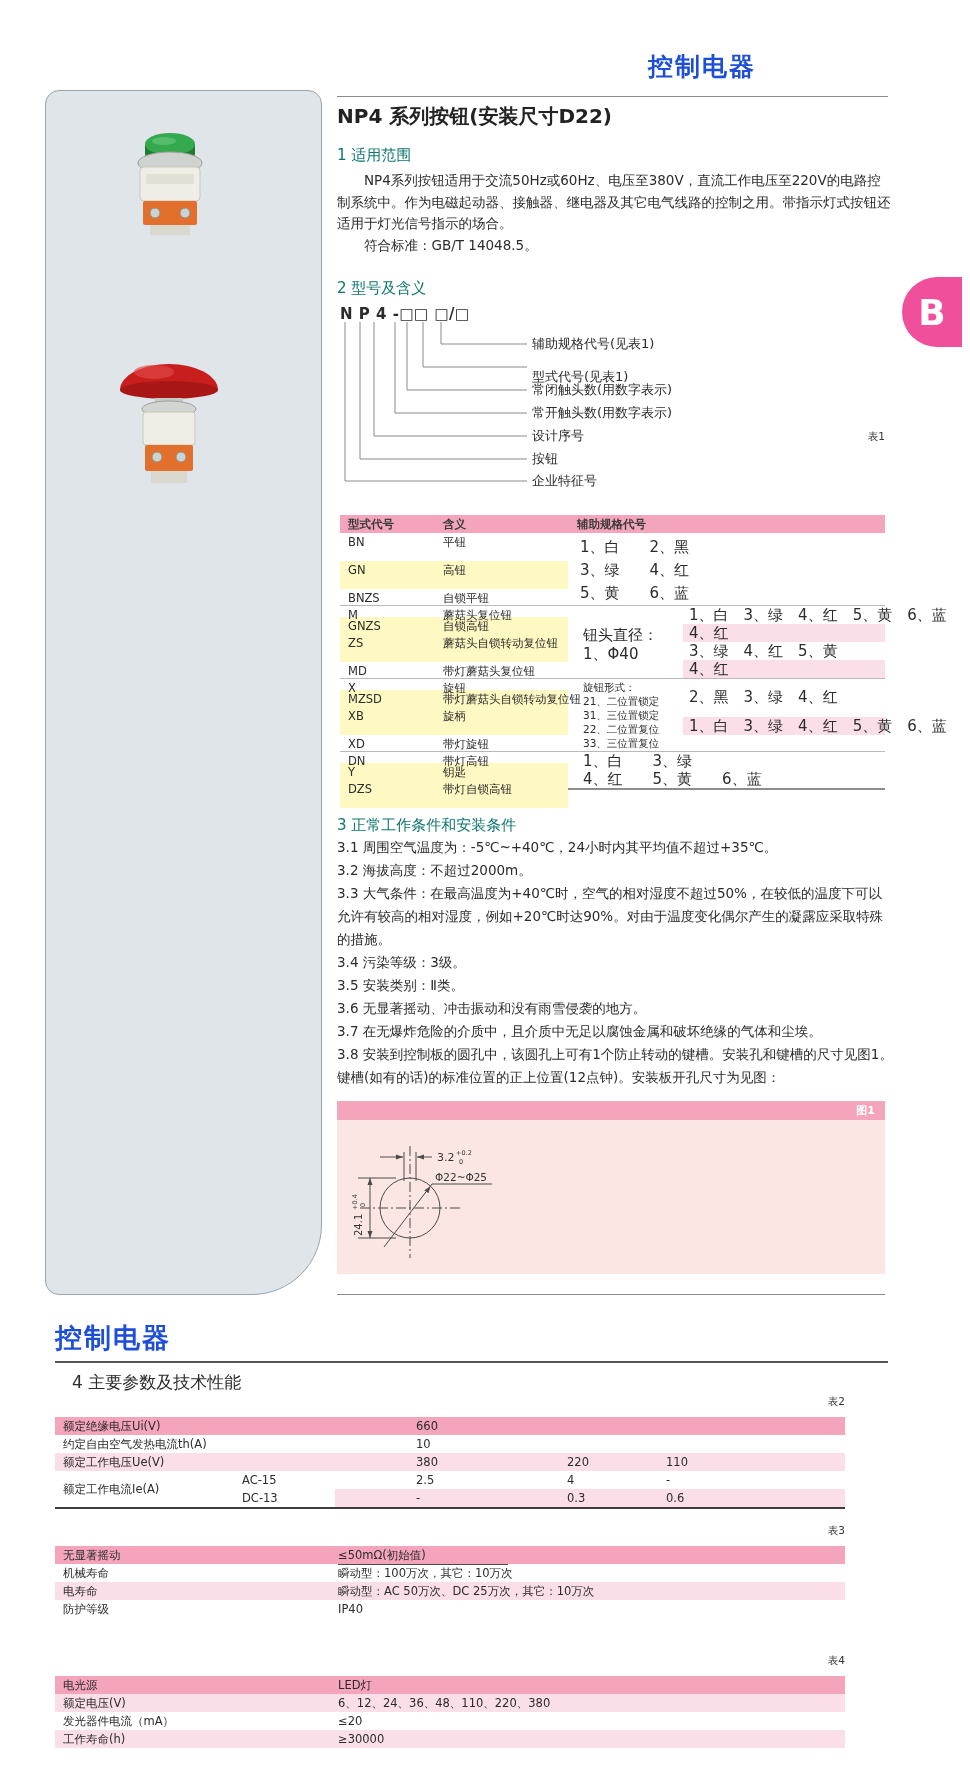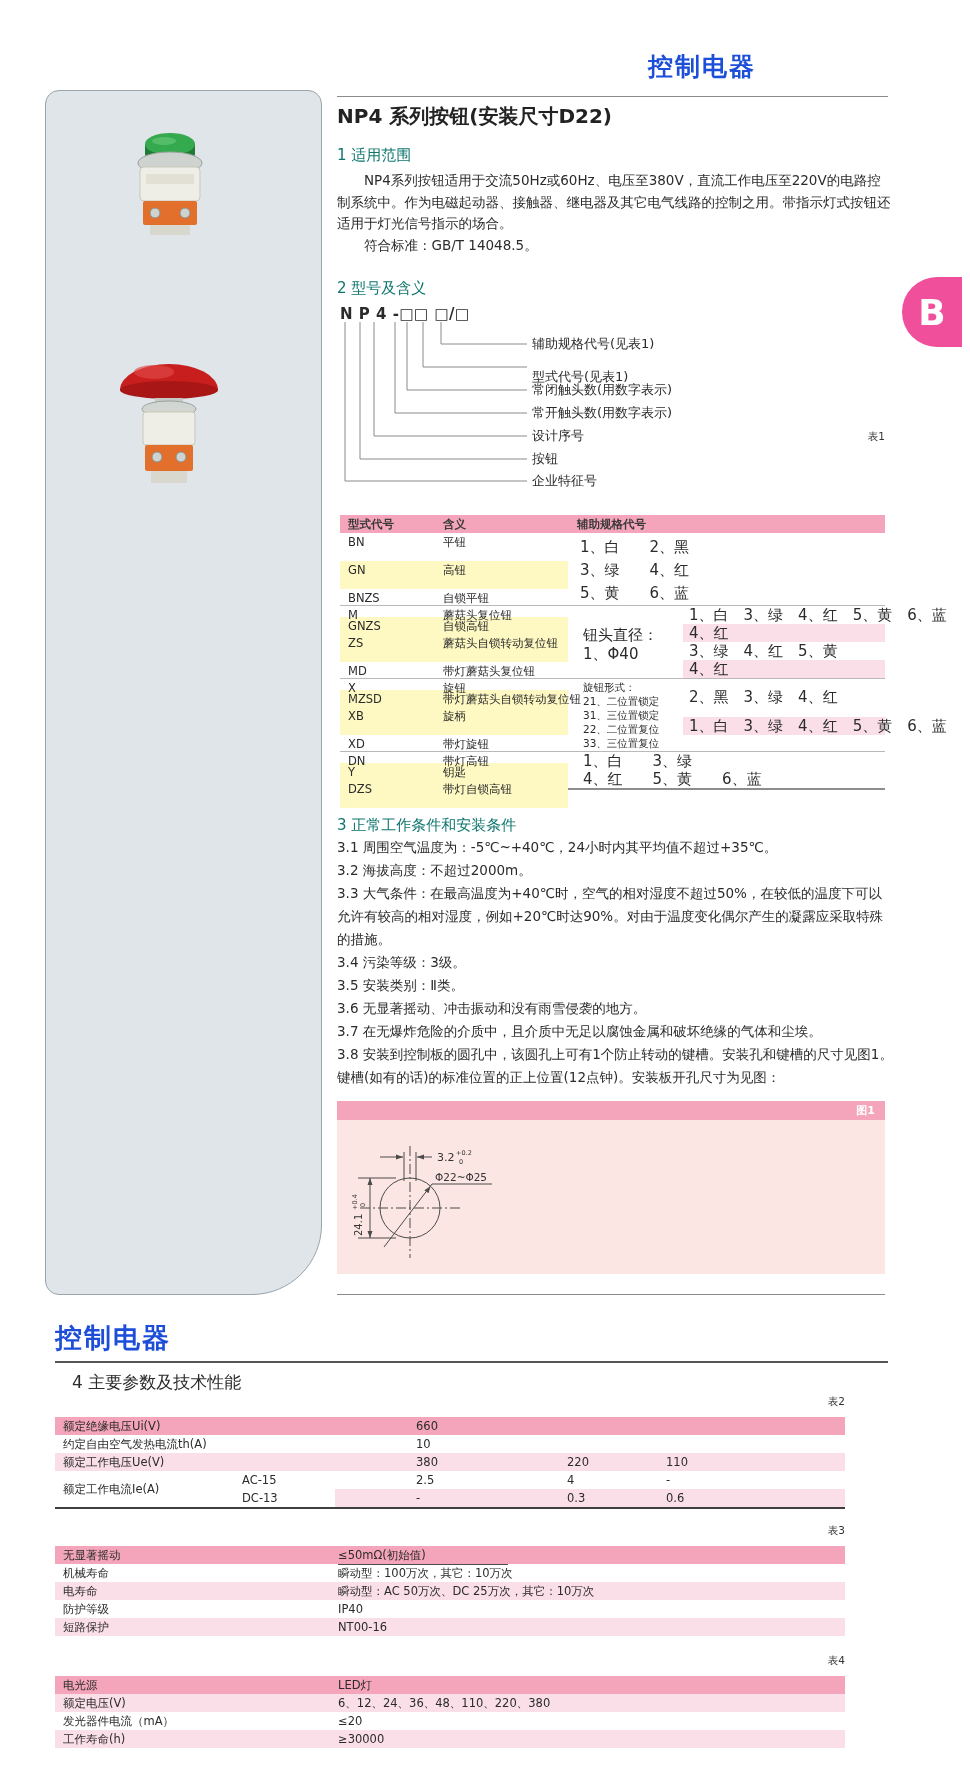--- a/index.html
+++ b/index.html
@@ -313,24 +313,20 @@
       <span class="cell" style="left:283px;">瞬动型：100万次，其它：10万次</span>
     </div>
     <div class="t2row light">
       <span class="cell" style="left:8px;">电寿命</span>
       <span class="cell" style="left:283px;">瞬动型：AC 50万次、DC 25万次，其它：10万次</span>
     </div>
     <div class="t2row">
       <span class="cell" style="left:8px;">防护等级</span>
       <span class="cell" style="left:283px;">IP40</span>
     </div>
-    <div class="t2row light">
-      <span class="cell" style="left:8px;">短路保护</span>
-      <span class="cell" style="left:283px;">NT00-16</span>
-    </div>
   </div>
 
   <div class="abs tlabel" style="left:55px;top:1654px;width:790px;">表4</div>
   <div class="abs" style="left:55px;top:1676px;width:790px;">
     <div class="t2row dark">
       <span class="cell" style="left:8px;">电光源</span>
       <span class="cell" style="left:283px;">LED灯</span>
     </div>
     <div class="abs" style="left:283px;top:18px;width:175px;height:1px;background:#4a4a4a;"></div>
     <div class="t2row light">

